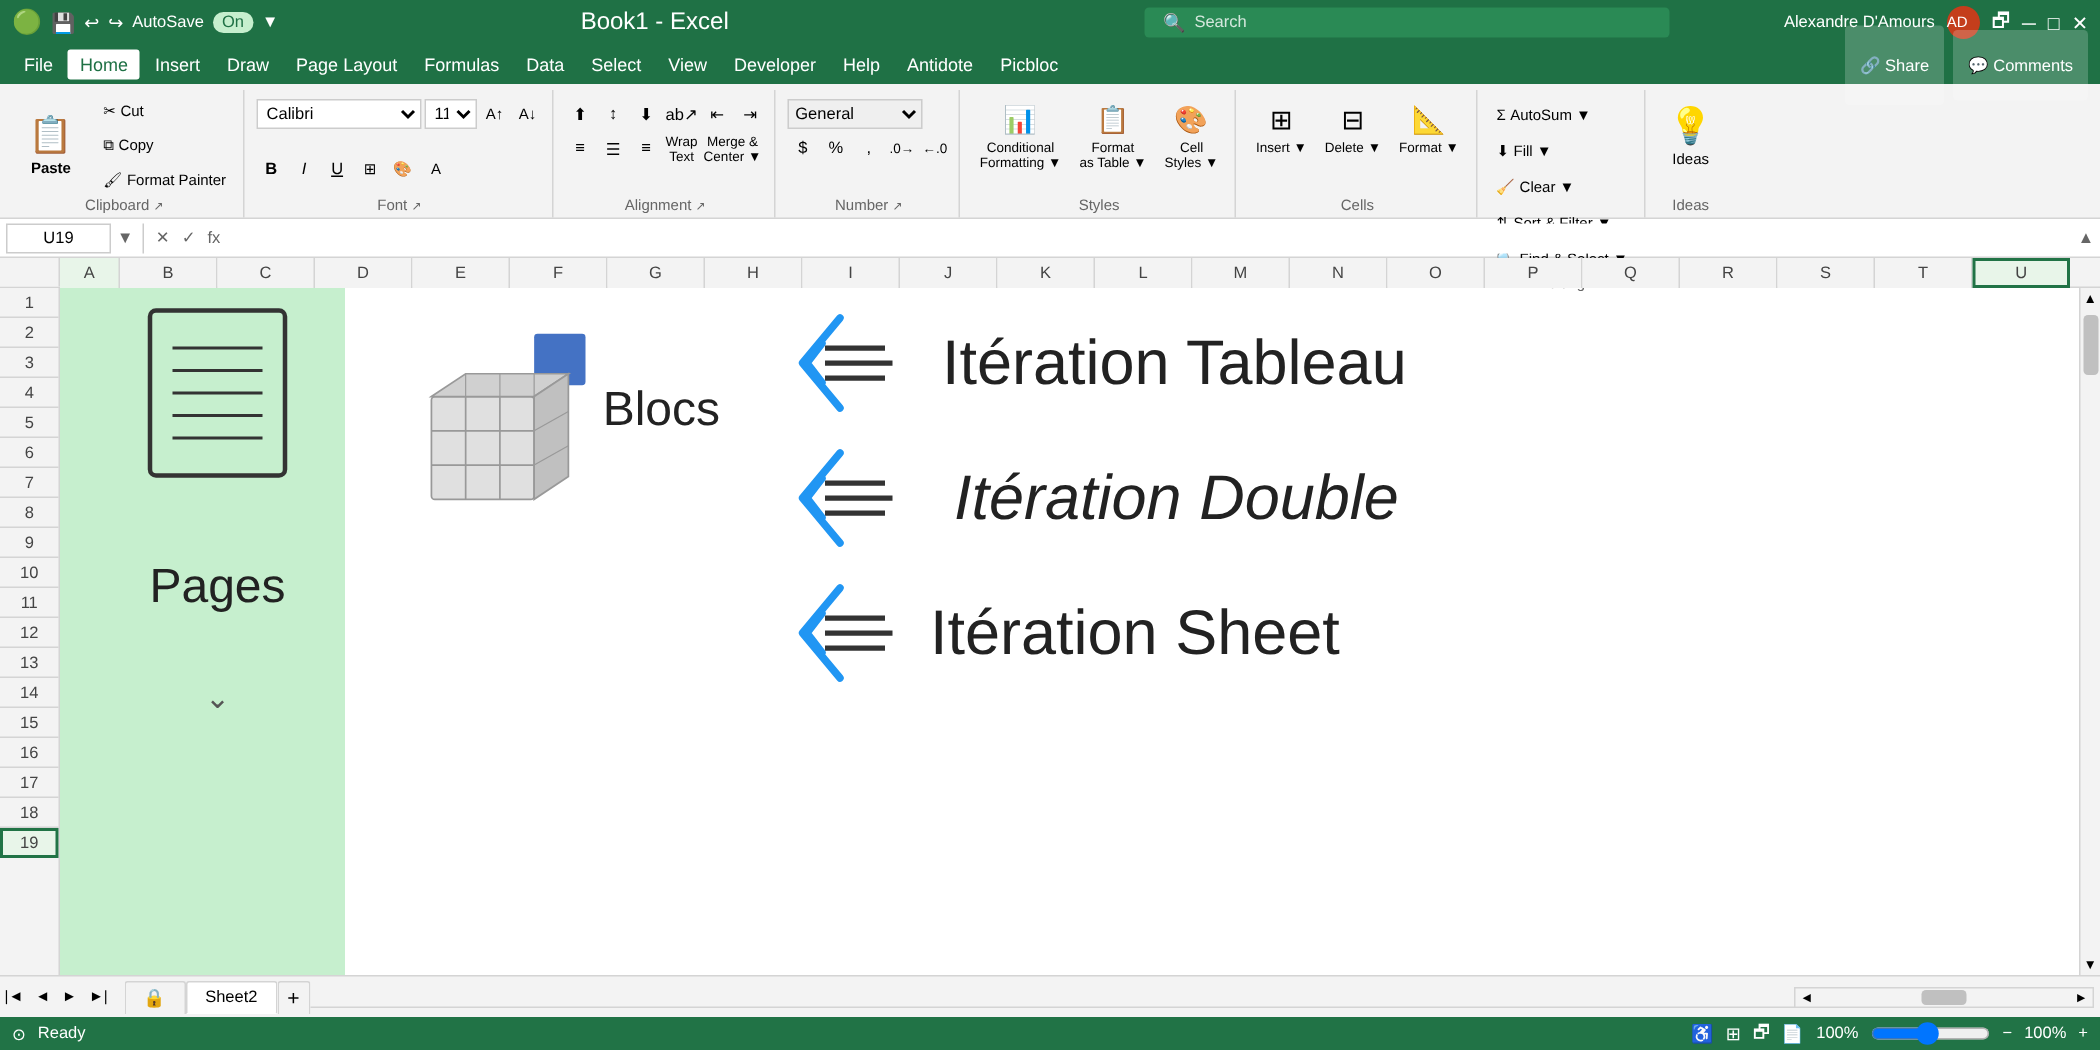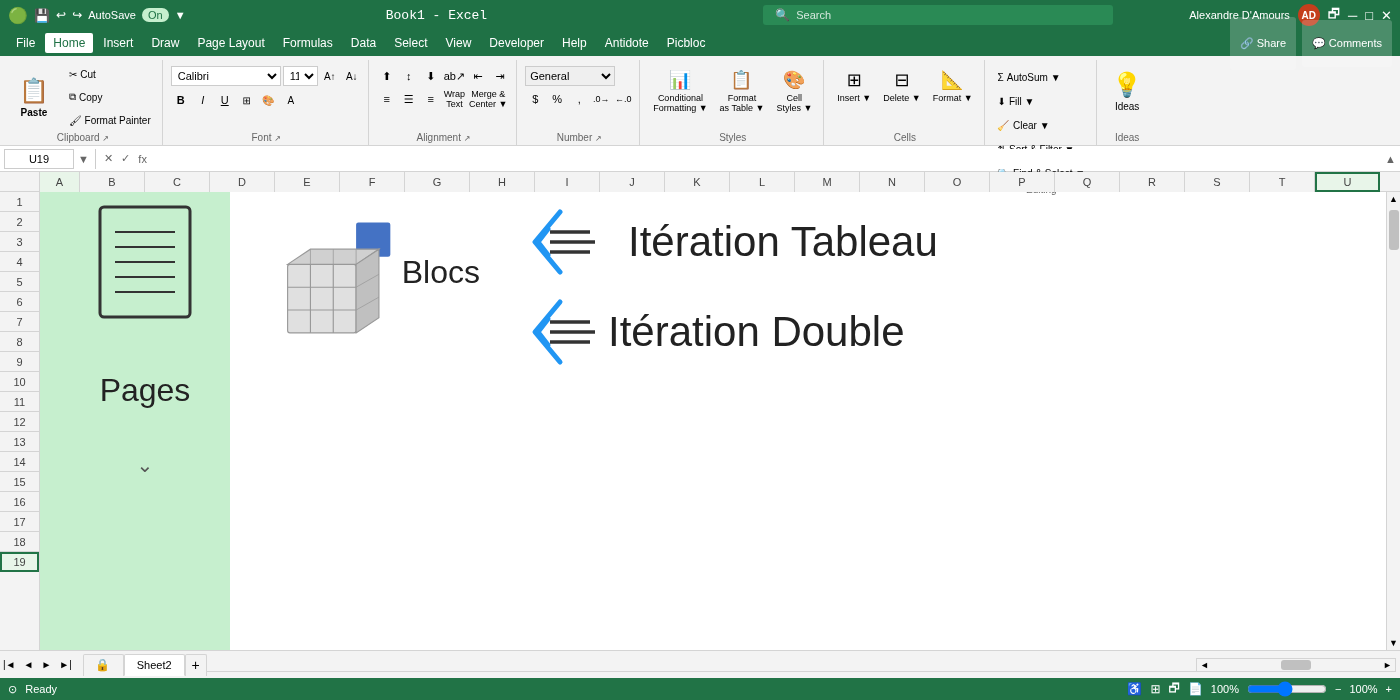--- a/index.html
+++ b/index.html
@@ -31,23 +31,23 @@
       gap: 6px;
     }
     .user-badge {
       background: #c43e1c;
       color: white;
       border-radius: 50%;
       width: 22px;
       height: 22px;
       display: flex;
       align-items: center;
-      justify-content: center;
+      justify-content: flex-start;
       font-size: 10px;
-      font-weight: bold;
+      font-weight: normal;
     }
 
     
     .menu-bar {
       height: 26px;
       background: #1f7145;
       display: flex;
       align-items: center;
       padding: 0 8px;
       gap: 2px;
@@ -261,21 +261,21 @@
   <div class="title-bar-left">
     <span style="font-size:16px;">🟢</span>
     <span style="font-size:13px; color:white;">💾</span>
     <span style="font-size:12px;">↩</span>
     <span style="font-size:12px;">↪</span>
     <span style="font-size:11px;">AutoSave</span>
     <span style="font-size:11px; background:#c6efce; color:#1f7145; border-radius:10px; padding:1px 6px;">On</span>
     <span style="font-size:11px;">▼</span>
   </div>
   <div class="title-bar-center">
-    <span style="font-size:13px; color:white;font-family:Liberation Mono, monospace;">Book1 - Excel</span>
+    <span style="font-size:16px; color:white;">Book1 - Excel</span>
   </div>
   <div style="flex:1; display:flex; justify-content:center;">
     <div class="search-bar">
       <span>🔍</span>
       <span style="font-size:11px; opacity:0.8;">Search</span>
     </div>
   </div>
   <div class="title-bar-right">
     <span style="font-size:11px;">Alexandre D'Amours</span>
     <div class="user-badge">
@@ -329,21 +329,21 @@
         <div class="ribbon-btn ribbon-btn-sm">
           <span>🖌</span>
           <span>Format Painter</span>
         </div>
       </div>
     </div>
     <div class="ribbon-group-label">Clipboard <span style="font-size:8px;">↗</span></div>
   </div>
 
   <div class="ribbon-group">
-    <div style="display:flex; flex-direction:column; gap:4px; padding-top:4px;">
+    <div style="display:flex; flex-direction:column; gap:17px; padding-top:4px;">
       <div class="font-row">
         <select class="font-select">
           <option>Calibri</option>
         </select>
         <select class="font-size-select">
           <option>11</option>
         </select>
         <button class="small-btn" style="font-size:10px;">A↑</button>
         <button class="small-btn" style="font-size:10px;">A↓</button>
       </div>
@@ -599,31 +599,41 @@
 
               <path d="M30,5 L5,35 L30,65" fill="none" stroke="#2196f3" stroke-width="5" stroke-linecap="round" stroke-linejoin="round"></path>
               <line x1="20" y1="25" x2="60" y2="25" stroke="#333" stroke-width="3.5"></line>
               <line x1="20" y1="35" x2="65" y2="35" stroke="#333" stroke-width="3.5"></line>
               <line x1="20" y1="45" x2="60" y2="45" stroke="#333" stroke-width="3.5"></line>
               <path d="M18,22 L8,35 L18,48" fill="none" stroke="#2196f3" stroke-width="5" stroke-linecap="round" stroke-linejoin="round"></path>
             </svg>
             <span style="font-size:42px; font-weight:300; color:#222; font-family:Arial;">Itération Tableau</span>
           </div>
 
-          <div style="display:flex; align-items:center; gap:8px;">
+          <div style="display:flex; align-items:center; gap:36px;font-style:italic;">
             <svg width="70" height="70" viewBox="0 0 70 70">
               <path d="M30,5 L5,35 L30,65" fill="none" stroke="#2196f3" stroke-width="5" stroke-linecap="round" stroke-linejoin="round"></path>
               <line x1="20" y1="25" x2="60" y2="25" stroke="#333" stroke-width="3.5"></line>
               <line x1="20" y1="35" x2="65" y2="35" stroke="#333" stroke-width="3.5"></line>
               <line x1="20" y1="45" x2="60" y2="45" stroke="#333" stroke-width="3.5"></line>
               <path d="M18,22 L8,35 L18,48" fill="none" stroke="#2196f3" stroke-width="5" stroke-linecap="round" stroke-linejoin="round"></path>
             </svg>
             <span style="font-size:42px; font-weight:300; color:#222; font-family:Arial;">Itération Double</span>
           </div>
 
+          <div style="display:flex; align-items:center; gap:20px;">
+            <svg width="70" height="70" viewBox="0 0 70 70">
+              <path d="M30,5 L5,35 L30,65" fill="none" stroke="#2196f3" stroke-width="5" stroke-linecap="round" stroke-linejoin="round"></path>
+              <line x1="20" y1="25" x2="60" y2="25" stroke="#333" stroke-width="3.5"></line>
+              <line x1="20" y1="35" x2="65" y2="35" stroke="#333" stroke-width="3.5"></line>
+              <line x1="20" y1="45" x2="60" y2="45" stroke="#333" stroke-width="3.5"></line>
+              <path d="M18,22 L8,35 L18,48" fill="none" stroke="#2196f3" stroke-width="5" stroke-linecap="round" stroke-linejoin="round"></path>
+            </svg>
+            <span style="font-size:42px; font-weight:300; color:#222; font-family:Arial;">Itération Sheet</span>
+          </div>
 
         </div>
 
       </div>
 
       <div style="position:absolute; right:0; top:0; width:14px; bottom:0; background:#f3f3f3; border-left:1px solid #d4d4d4; display:flex; flex-direction:column; justify-content:space-between; align-items:center; z-index:10;">
         <span style="font-size:9px; padding:2px;">▲</span>
         <div style="flex:1; display:flex; align-items:flex-start; padding-top:4px;">
           <div style="width:10px; height:40px; background:#c0c0c0; border-radius:3px;"></div>
         </div>

